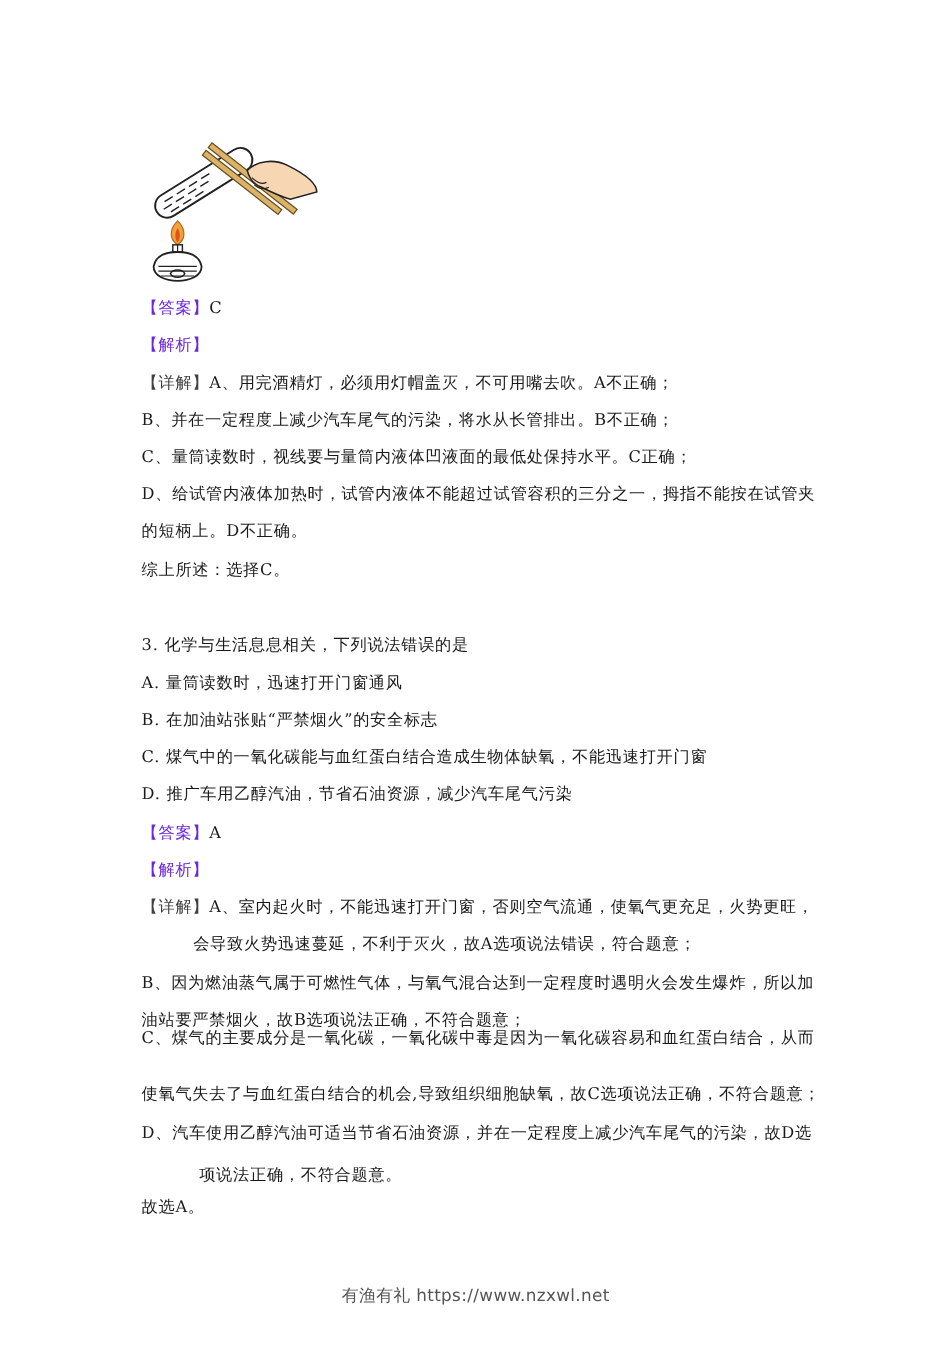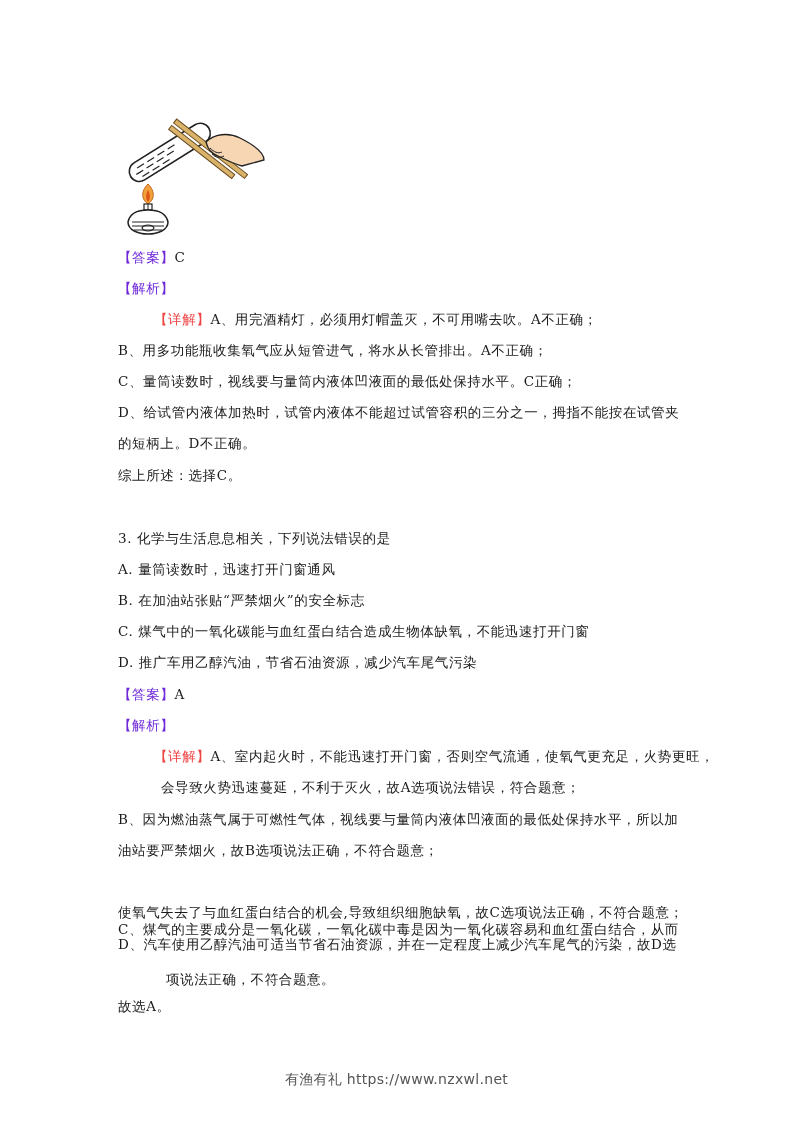--- a/index.html
+++ b/index.html
@@ -27,22 +27,21 @@
       left: 118px;
       font-size: 13.5px;
       line-height: 18px;
       white-space: nowrap;
       letter-spacing: 0.6px;
     }
     .label-blue {
       color: #6d28d9;
     }
     .label-dark {
-      color: #ef4444;
-      margin-left: 36px;
+      color: #404040;
     }
     .footer {
       position: absolute;
       left: 0;
       width: 793px;
       top: 1071px;
       text-align: center;
       font-family: "DejaVu Sans", "Liberation Sans", sans-serif;
       font-size: 14px;
       color: #555555;
@@ -100,21 +99,21 @@
 
 <div class="line" style="top:248px;">
   <span class="label-blue">【答案】</span><span>C</span>
 </div>
 <div class="line" style="top:279px;">
   <span class="label-blue">【解析】</span>
 </div>
 <div class="line" style="top:310px;">
   <span class="label-dark">【详解】</span><span>A、用完酒精灯，必须用灯帽盖灭，不可用嘴去吹。A不正确；</span>
 </div>
-<div class="line" style="top:341px;">B、用多功能瓶收集氧气应从短管进气，将水从长管排出。A不正确；</div>
+<div class="line" style="top:341px;">B、并在一定程度上减少汽车尾气的污染，将水从长管排出。B不正确；</div>
 <div class="line" style="top:372px;text-align:center;">C、量筒读数时，视线要与量筒内液体凹液面的最低处保持水平。C正确；</div>
 <div class="line" style="top:403px;text-align:center;">D、给试管内液体加热时，试管内液体不能超过试管容积的三分之一，拇指不能按在试管夹</div>
 <div class="line" style="top:434px;">的短柄上。D不正确。</div>
 <div class="line" style="top:466px;">综上所述：选择C。</div>
 
 <div class="line" style="top:529px;">3. 化学与生活息息相关，下列说法错误的是</div>
 <div class="line" style="top:560px;">A. 量筒读数时，迅速打开门窗通风</div>
 <div class="line" style="top:591px;">B. 在加油站张贴“严禁烟火”的安全标志</div>
 <div class="line" style="top:622px;">C. 煤气中的一氧化碳能与血红蛋白结合造成生物体缺氧，不能迅速打开门窗</div>
 <div class="line" style="top:653px;">D. 推广车用乙醇汽油，节省石油资源，减少汽车尾气污染</div>
@@ -122,21 +121,21 @@
 <div class="line" style="top:685px;">
   <span class="label-blue">【答案】</span><span>A</span>
 </div>
 <div class="line" style="top:716px;">
   <span class="label-blue">【解析】</span>
 </div>
 <div class="line" style="top:747px;">
   <span class="label-dark">【详解】</span><span>A、室内起火时，不能迅速打开门窗，否则空气流通，使氧气更充足，火势更旺，</span>
 </div>
 <div class="line" style="top:778px;margin-left:43px;">会导致火势迅速蔓延，不利于灭火，故A选项说法错误，符合题意；</div>
-<div class="line" style="top:810px;">B、因为燃油蒸气属于可燃性气体，视线要与量筒内液体凹液面的最低处保持水平，所以加</div>
+<div class="line" style="top:810px;">B、因为燃油蒸气属于可燃性气体，与氧气混合达到一定程度时遇明火会发生爆炸，所以加</div>
 <div class="line" style="top:841px;">油站要严禁烟火，故B选项说法正确，不符合题意；</div>
-<div class="line" style="top:920px;">C、煤气的主要成分是一氧化碳，一氧化碳中毒是因为一氧化碳容易和血红蛋白结合，从而</div>
+<div class="line" style="top:856px;">C、煤气的主要成分是一氧化碳，一氧化碳中毒是因为一氧化碳容易和血红蛋白结合，从而</div>
 <div class="line" style="top:903px;">使氧气失去了与血红蛋白结合的机会,导致组织细胞缺氧，故C选项说法正确，不符合题意；</div>
 <div class="line" style="top:935px;">D、汽车使用乙醇汽油可适当节省石油资源，并在一定程度上减少汽车尾气的污染，故D选</div>
 <div class="line" style="top:970px;margin-left:48px;">项说法正确，不符合题意。</div>
 <div class="line" style="top:997px;">故选A。</div>
 
 <div class="footer">有渔有礼 https://www.nzxwl.net</div>
 
 </body></html>

